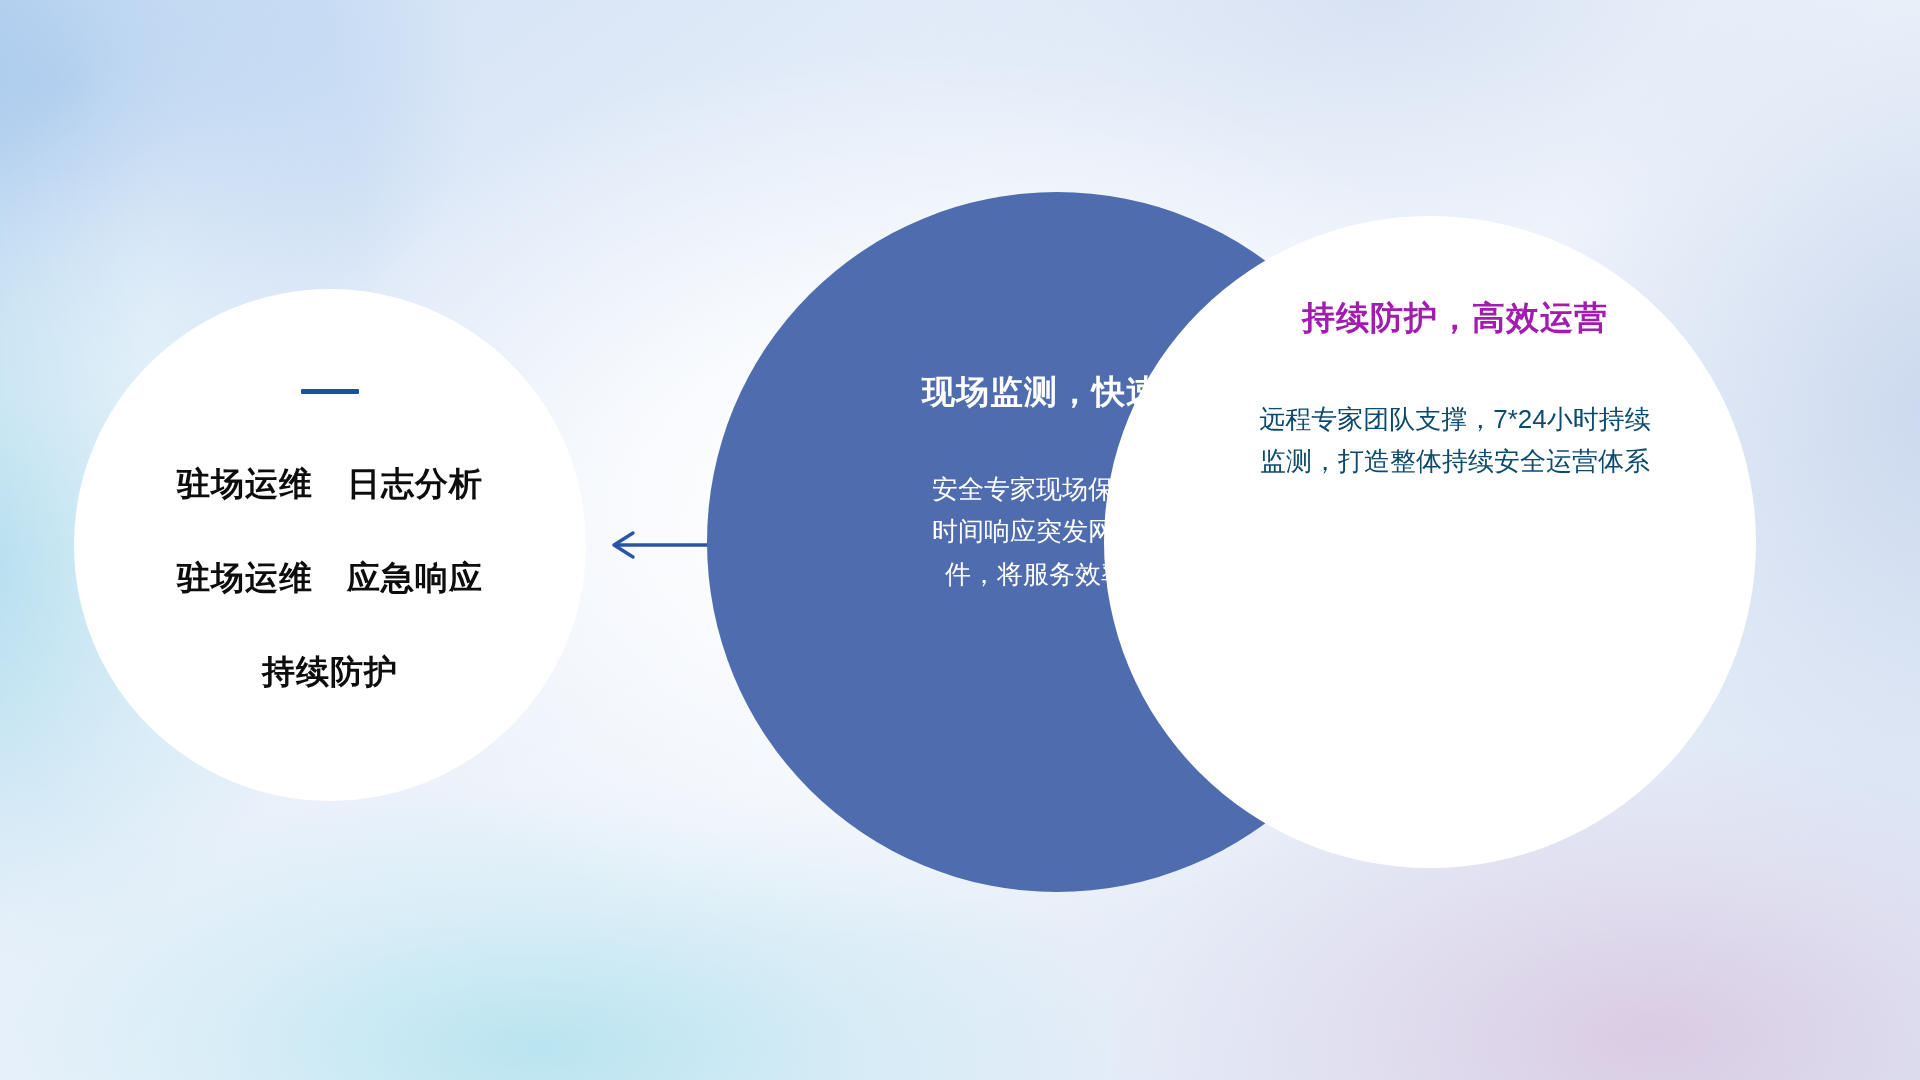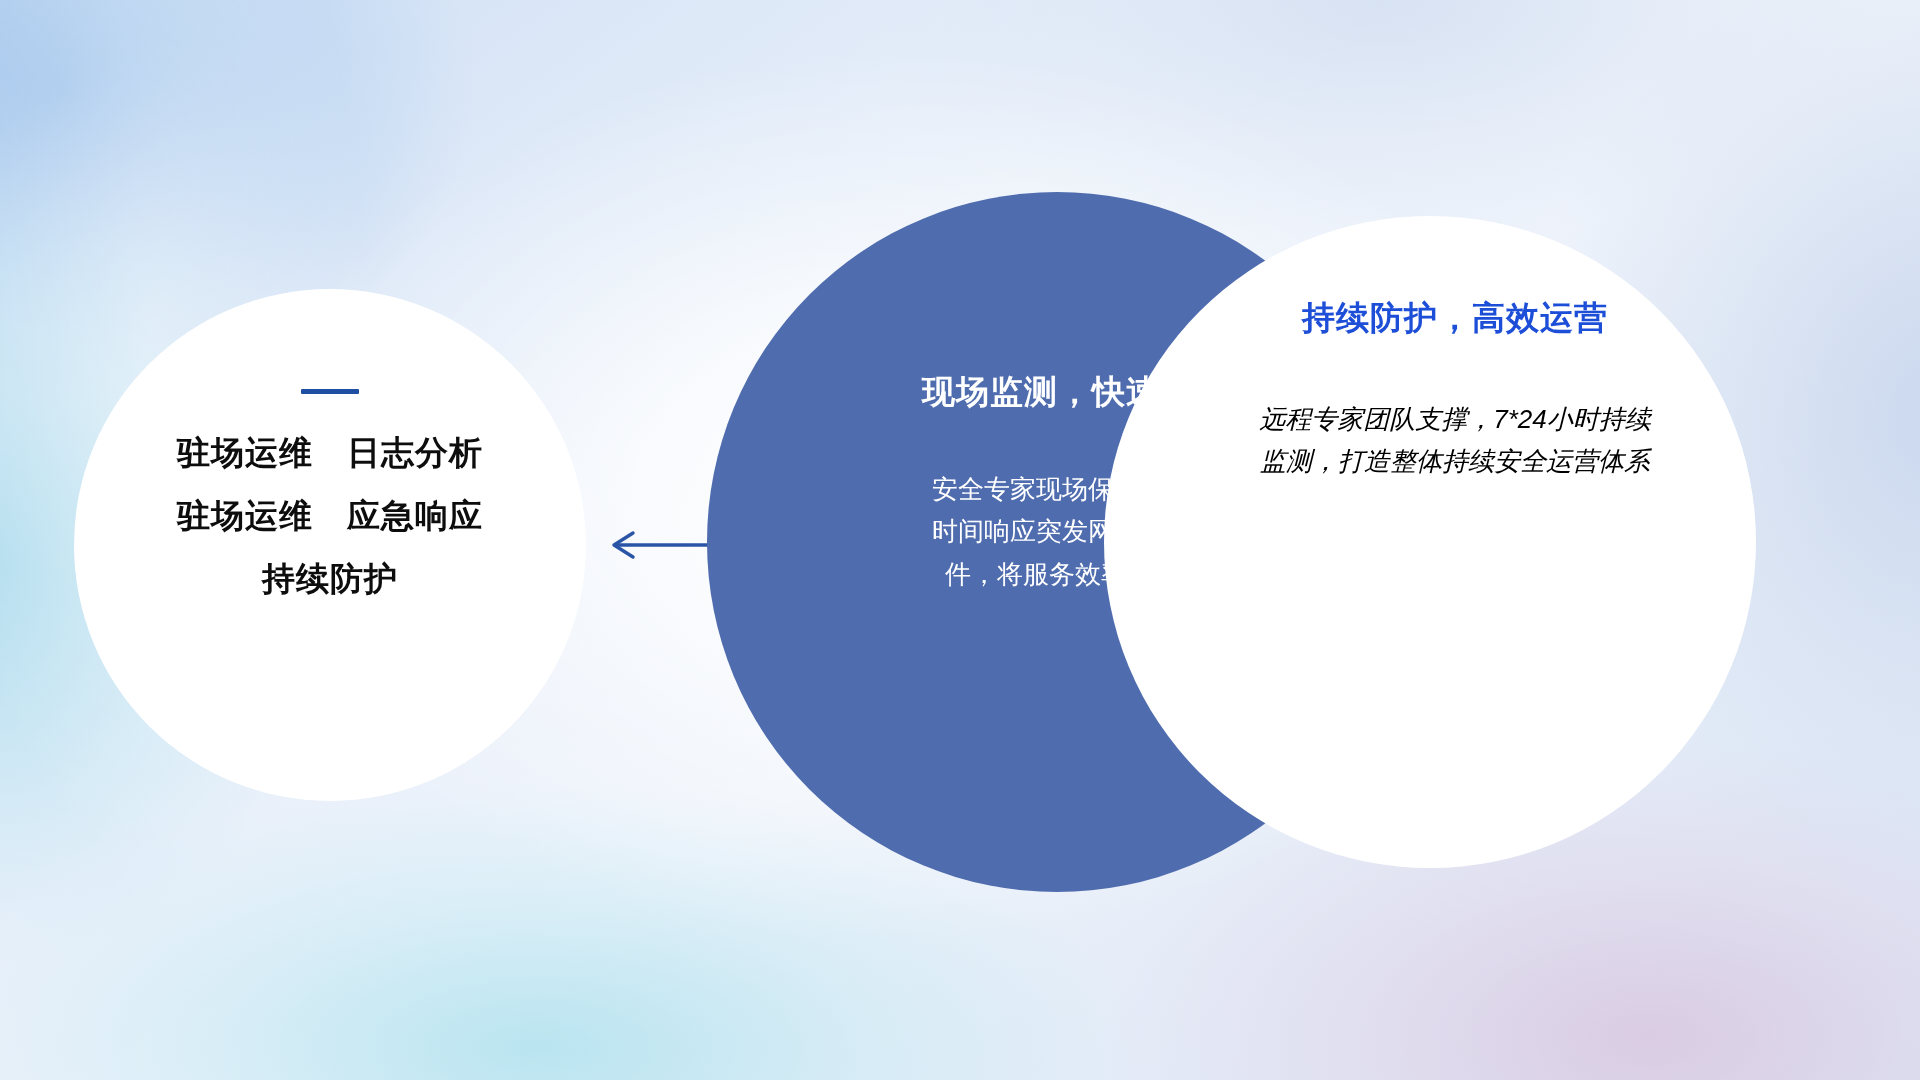--- a/index.html
+++ b/index.html
@@ -145,20 +145,21 @@
     margin-bottom: 42px;
   }
   .left-line {
     color: #0d0d0d;
     font-size: 33px;
     font-weight: bold;
     line-height: 1.0;
     margin-bottom: 30px;
     letter-spacing: 1px;
     white-space: pre;
+    margin-top: 31px;
   }
   .left-line:last-child { margin-bottom: 0; }
 
   
   .mid-inner {
     position: absolute;
     left: 0;
     top: 0;
     width: 700px;
     height: 700px;
@@ -196,35 +197,34 @@
     height: 652px;
     display: flex;
     flex-direction: column;
     align-items: center;
     box-sizing: border-box;
     padding-top: 84px;
     padding-left: 60px;
     padding-right: 10px;
   }
   #right-title {
-    color: #1d4ed8;
+    color: #a21caf;
     font-size: 33px;
     font-weight: bold;
     letter-spacing: 1px;
     line-height: 1.1;
     white-space: nowrap;
   }
   #right-body {
     margin-top: 62px;
-    color: #000000;
+    color: #0c4a6e;
     font-size: 26px;
     line-height: 1.62;
     text-align: center;
     width: 410px;
-    font-style: italic;
   }
 
   
   #arrow-connector {
     position: absolute;
     left: 600px;
     top: 515px;
     width: 300px;
     height: 60px;
   }

